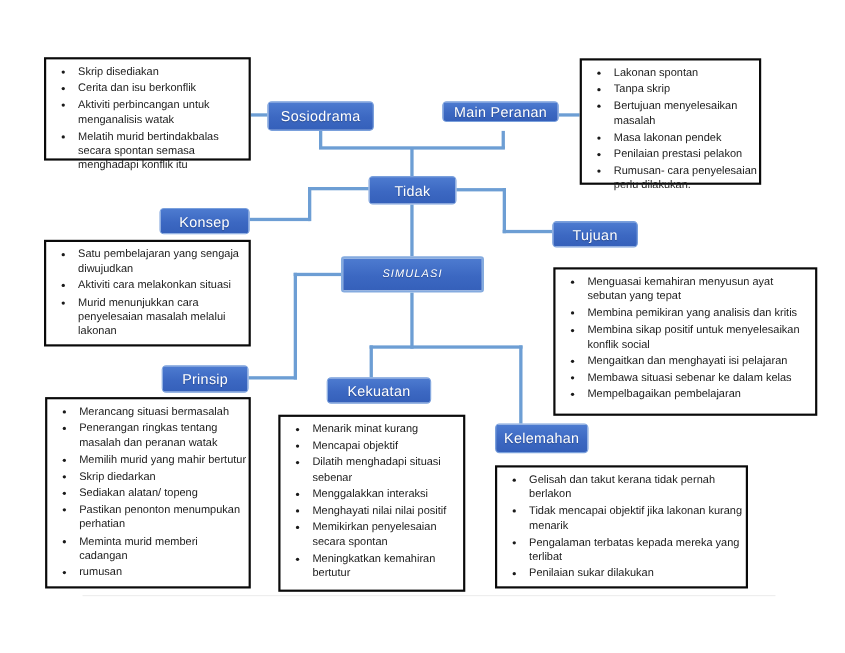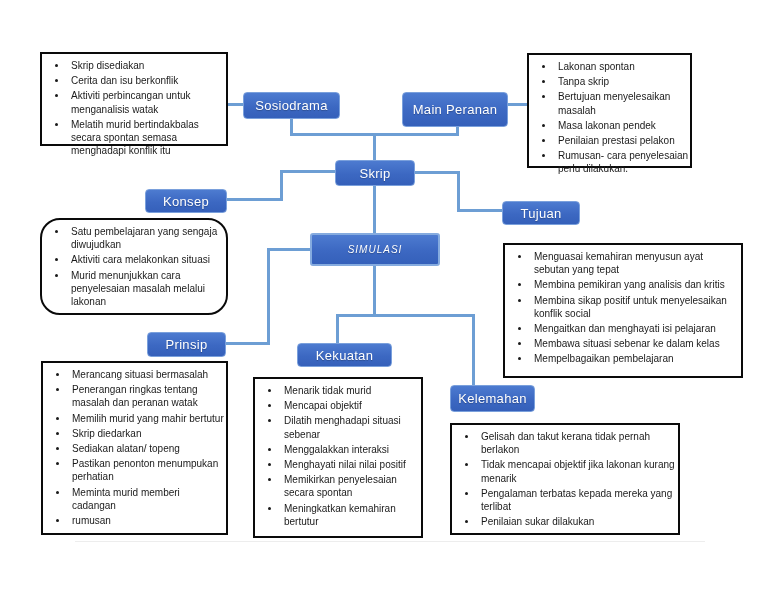--- a/index.html
+++ b/index.html
@@ -103,21 +103,21 @@
     <ul>
         <li>Lakonan spontan</li>
         <li>Tanpa skrip</li>
         <li>Bertujuan menyelesaikan masalah</li>
         <li>Masa lakonan pendek</li>
         <li>Penilaian prestasi pelakon</li>
         <li>Rumusan- cara penyelesaian perlu dilakukan.</li>
       </ul>
   </div>
 
-  <div class="box" style="left:40px;top:218px;width:188px;height:97px;border-radius:20px;">
+  <div class="box" style="left:40px;top:218px;width:188px;height:97px;">
     <ul>
         <li>Satu pembelajaran yang sengaja diwujudkan</li>
         <li>Aktiviti cara melakonkan situasi</li>
         <li>Murid menunjukkan cara penyelesaian masalah melalui lakonan</li>
       </ul>
   </div>
 
   <div class="box" style="left:503px;top:243px;width:240px;height:135px;">
     <ul>
         <li>Menguasai kemahiran menyusun ayat sebutan yang tepat</li>
@@ -137,42 +137,42 @@
         <li>Skrip diedarkan</li>
         <li>Sediakan alatan/ topeng</li>
         <li>Pastikan penonton menumpukan perhatian</li>
         <li>Meminta murid memberi cadangan</li>
         <li>rumusan</li>
       </ul>
   </div>
 
   <div class="box" style="left:253px;top:377px;width:170px;height:161px;">
     <ul>
-        <li>Menarik tidak murid</li>
+        <li>Menarik minat kurang</li>
         <li>Mencapai objektif</li>
         <li>Dilatih menghadapi situasi sebenar</li>
         <li>Menggalakkan interaksi</li>
         <li>Menghayati nilai nilai positif</li>
         <li>Memikirkan penyelesaian secara spontan</li>
         <li>Meningkatkan kemahiran bertutur</li>
       </ul>
   </div>
 
   <div class="box" style="left:450px;top:423px;width:230px;height:112px;">
     <ul>
         <li>Gelisah dan takut kerana tidak pernah berlakon</li>
         <li>Tidak mencapai objektif jika lakonan kurang menarik</li>
         <li>Pengalaman terbatas kepada mereka yang terlibat</li>
         <li>Penilaian sukar dilakukan</li>
       </ul>
   </div>
 
   <div class="node" style="left:243px;top:92px;width:97px;height:27px;">Sosiodrama</div>
-  <div class="node" style="left:402px;top:92px;width:106px;height:35px;">Main Peranan</div>
-  <div class="node" style="left:335px;top:160px;width:80px;height:26px;">Skrip</div>
+  <div class="node" style="left:402px;top:92px;width:106px;height:19px;">Main Peranan</div>
+  <div class="node" style="left:335px;top:160px;width:80px;height:26px;">Tidak</div>
   <div class="node" style="left:145px;top:189px;width:82px;height:24px;">Konsep</div>
   <div class="node" style="left:502px;top:201px;width:78px;height:24px;">Tujuan</div>
   <div class="node big" style="left:310px;top:233px;width:130px;height:33px;">SIMULASI</div>
   <div class="node" style="left:147px;top:332px;width:79px;height:25px;">Prinsip</div>
   <div class="node" style="left:297px;top:343px;width:95px;height:24px;">Kekuatan</div>
   <div class="node" style="left:450px;top:385px;width:85px;height:27px;">Kelemahan</div>
 
   <div class="edge-line" style="left:75px;top:541px;width:630px;"></div>
 
 </div>

